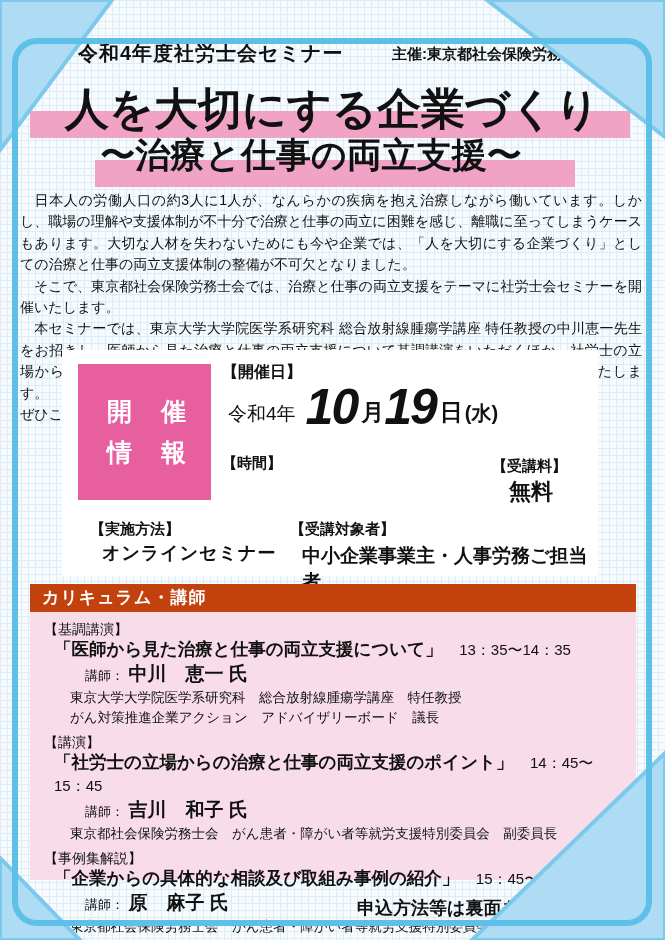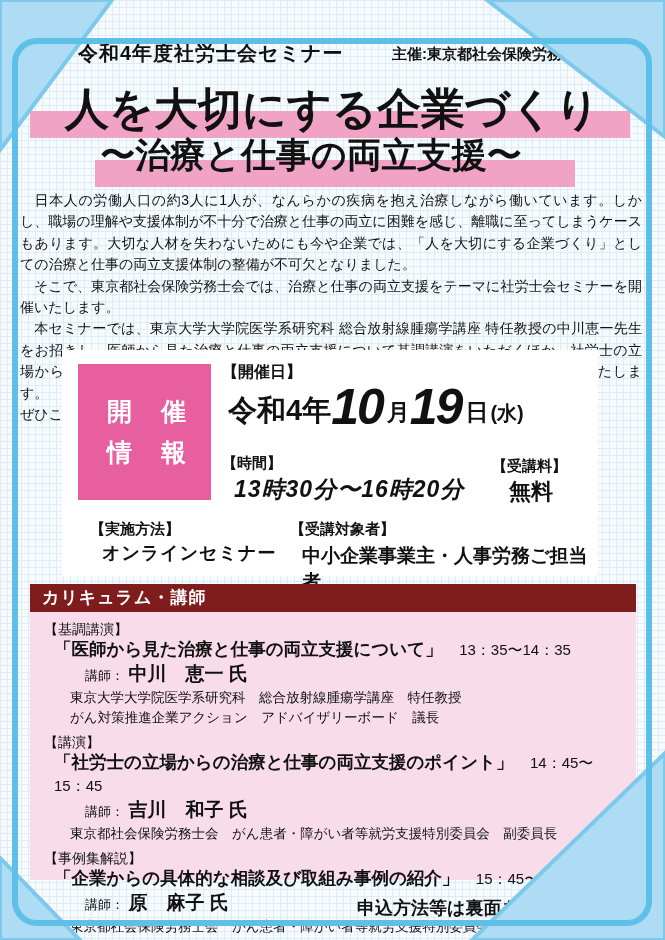--- a/index.html
+++ b/index.html
@@ -28,35 +28,35 @@
   .intro{left:20px;top:190px;width:622px;font-size:14px;line-height:1.53;text-align:justify;z-index:2;}
   .intro p{margin:0;white-space:pre-wrap;}
   
   .info-panel{left:62px;top:350px;width:536px;height:226px;background:#ffffff;z-index:2;}
   .info-square{position:absolute;left:16px;top:14px;width:133px;height:136px;background:#e75f9f;
     display:flex;flex-direction:column;justify-content:center;align-items:center;}
   .info-square div{color:#fff;font-size:25px;font-weight:900;line-height:1.65;letter-spacing:2px;margin-left:6px;}
   .lbl{font-weight:900;font-size:15px;}
   .date-label{position:absolute;left:160px;top:12px;font-size:16px;}
   .date-row{position:absolute;left:166px;top:28px;display:flex;align-items:baseline;}
-  .date-era{font-size:29px;font-weight:700;position:relative;top:-4px;}
+  .date-era{font-size:19px;font-weight:400;margin-right:10px;position:relative;top:-4px;}
   .date-num{font-size:50px;font-weight:900;font-style:italic;letter-spacing:-2px;padding-right:4px;}
   .date-unit{font-size:23px;font-weight:900;position:relative;top:-4px;}
   .date-wd{font-size:20px;font-weight:900;position:relative;top:-4px;margin-left:2px;}
   .time-label{position:absolute;left:160px;top:104px;}
   .time-value{position:absolute;left:172px;top:124px;font-size:23px;font-weight:900;font-style:italic;letter-spacing:1px;}
   .fee-label{position:absolute;left:430px;top:107px;}
   .fee-value{position:absolute;left:447px;top:127px;font-size:22px;font-weight:900;}
   .method-label{position:absolute;left:28px;top:170px;}
   .method-value{position:absolute;left:40px;top:191px;font-size:18px;font-weight:900;letter-spacing:1px;}
   .aud-label{position:absolute;left:228px;top:170px;}
   .aud-value{position:absolute;left:240px;top:193px;font-size:19px;font-weight:900;}
   
   .curr-panel{left:30px;top:584px;width:606px;height:296px;background:#f8dce9;z-index:2;}
-  .curr-bar{position:absolute;left:0;top:0;width:100%;height:28px;background:#7f1d1d;}
+  .curr-bar{position:absolute;left:0;top:0;width:100%;height:28px;background:#c2410c;}
   .curr-bar span{color:#fff;font-weight:900;font-size:17px;line-height:28px;padding-left:12px;letter-spacing:1px;}
   .curr-body{position:absolute;left:0;top:28px;width:100%;padding:8px 14px;box-sizing:border-box;}
   .session{margin-bottom:5px;}
   .cat{font-size:14px;line-height:18px;}
   .stitle{margin-left:10px;line-height:23px;}
   .stitle .t{font-size:17.5px;font-weight:bold;}
   .stitle .time{font-size:15px;margin-left:12px;}
   .lect{margin-left:41px;line-height:25px;}
   .lect .lp{font-size:13px;}
   .lect .ln{font-size:19px;font-weight:bold;}
@@ -100,21 +100,20 @@
     <div class="lbl date-label">【開催日】</div>
     <div class="date-row">
       <span class="date-era">令和4年</span>
       <span class="date-num">10</span>
       <span class="date-unit">月</span>
       <span class="date-num">19</span>
       <span class="date-unit">日</span>
       <span class="date-wd">(水)</span>
     </div>
     <div class="lbl time-label">【時間】</div>
-    <div class="time-value">13時30分〜16時20分</div>
     <div class="lbl fee-label">【受講料】</div>
     <div class="fee-value">無料</div>
     <div class="lbl method-label">【実施方法】</div>
     <div class="method-value">オンラインセミナー</div>
     <div class="lbl aud-label">【受講対象者】</div>
     <div class="aud-value">中小企業事業主・人事労務ご担当者</div>
   </div>
 
   <div class="abs curr-panel">
     <div class="curr-bar">

